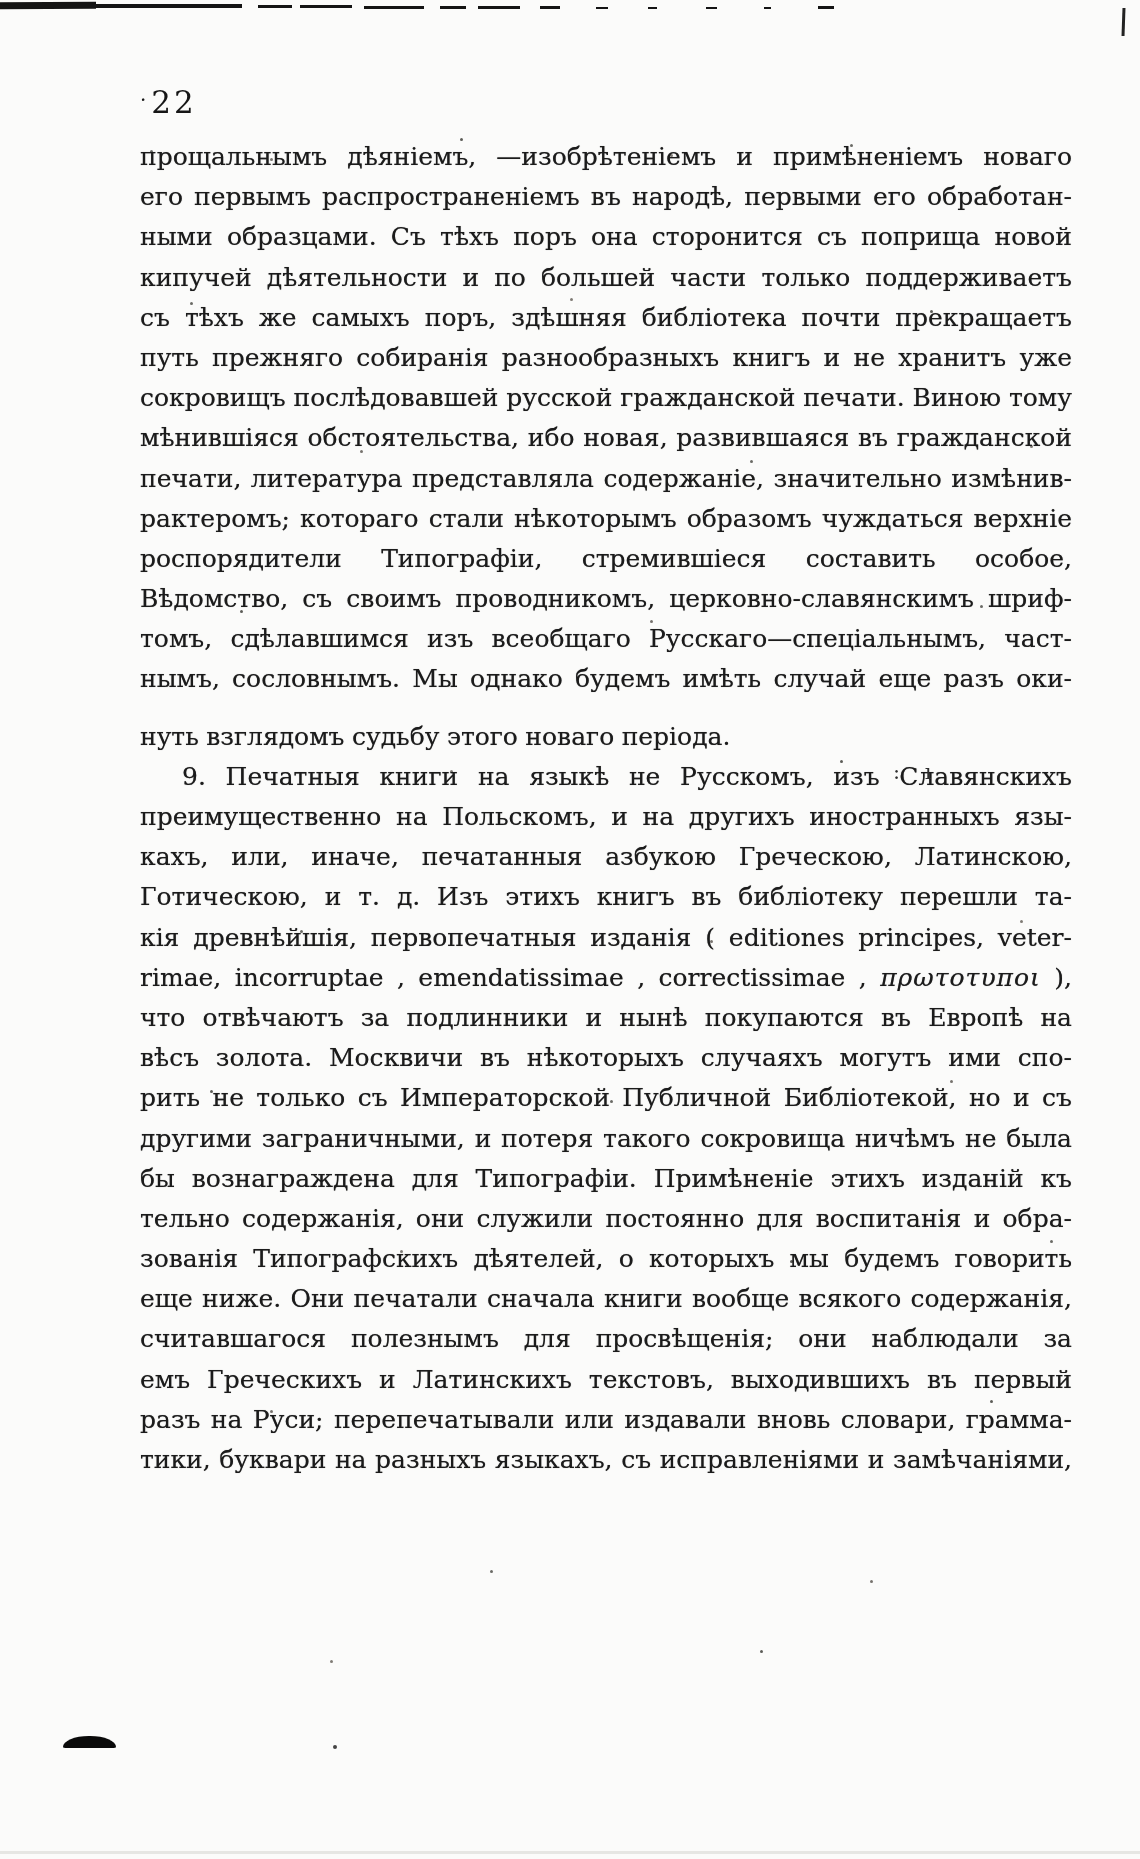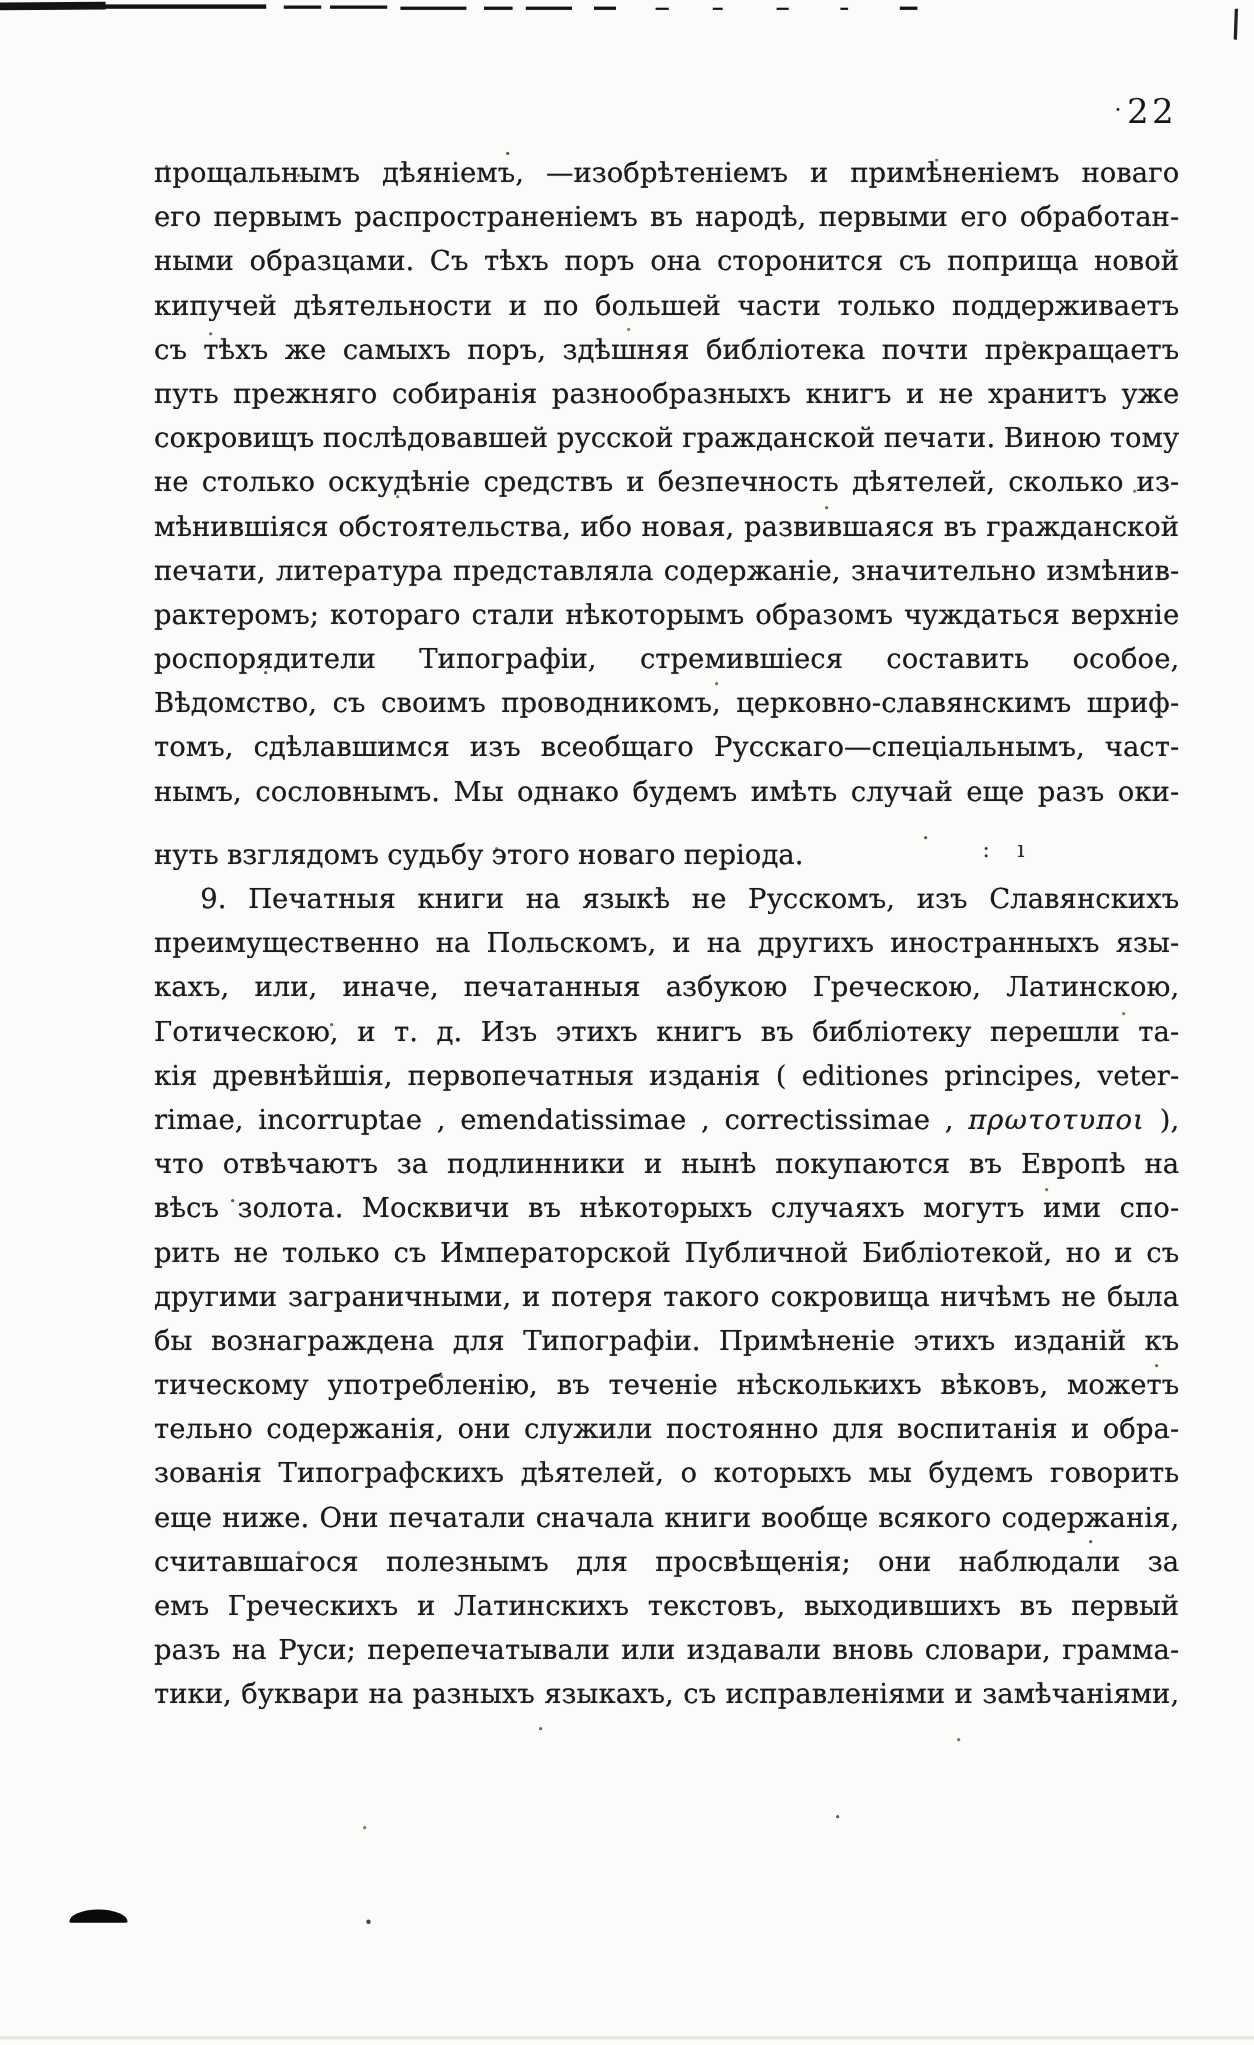--- a/index.html
+++ b/index.html
@@ -38,21 +38,21 @@
     background:#6a6a66;
     box-shadow: 120px 8px #77736e, 310px -12px #5d5d58, 520px 4px #807c76, 700px -6px #6b6b66,
       860px 10px #77736e, 40px 152px #6b6b66, 420px 148px #807c76, 780px 160px #5d5d58,
       210px 300px #77736e, 600px 310px #6b6b66, 880px 295px #807c76, 90px 460px #5d5d58,
       500px 470px #77736e, 830px 455px #6b6b66, 300px 620px #807c76, 690px 610px #5d5d58,
       150px 780px #6b6b66, 560px 790px #77736e, 870px 770px #807c76, 60px 940px #5d5d58,
       460px 950px #6b6b66, 800px 930px #77736e, 250px 1100px #807c76, 640px 1110px #5d5d58,
       900px 1090px #6b6b66, 120px 1260px #77736e, 540px 1270px #807c76, 840px 1250px #5d5d58,
       340px 1420px #6b6b66, 720px 1430px #77736e, 180px 1510px #807c76, 610px 1500px #5d5d58;}
   
-  .pagenum{position:absolute;left:140px;top:84px;width:930px;text-align:right;
+  .pagenum{position:absolute;left:140px;top:84px;width:930px;text-align:left;
     font-size:31px;letter-spacing:3px;color:#161616;}
   .pagenum .pref{font-size:20px;vertical-align:6px;margin-right:2px;}
   
   .textblock{position:absolute;left:140px;top:137px;width:932px;}
   .line{height:40.2px;font-size:25px;line-height:40px;overflow:hidden;
         text-shadow:0 0 0.7px rgba(10,10,10,.6);word-spacing:-0.5px;}
   .line.j{text-align:justify;text-align-last:justify;text-justify:inter-word;}
   .line.nj{text-align:left;margin-top:17px;}
   .line.ind{text-indent:42px;}
   .rm{font-style:normal;}
@@ -87,41 +87,39 @@
   <div class="pagenum"><span class="pref">·</span><span>22</span></div>
 
   <main class="textblock" id="textblock">
       <div class="line j"><span class="rm">прощальнымъ дѣяніемъ, —изобрѣтеніемъ и примѣненіемъ новаго шрифта,</span></div>
       <div class="line j"><span class="rm">его первымъ распространеніемъ въ народѣ, первыми его обработан-</span></div>
       <div class="line j"><span class="rm">ными образцами. Съ тѣхъ поръ она сторонится съ поприща новой</span></div>
       <div class="line j"><span class="rm">кипучей дѣятельности и по большей части только поддерживаетъ</span></div>
       <div class="line j"><span class="rm">съ тѣхъ же самыхъ поръ, здѣшняя библіотека почти прекращаетъ</span></div>
       <div class="line j"><span class="rm">путь прежняго собиранія разнообразныхъ книгъ и не хранитъ уже</span></div>
       <div class="line j"><span class="rm">сокровищъ послѣдовавшей русской гражданской печати. Виною тому</span></div>
-      <div class="line j"><span class="rm">не столько оскудѣніе средствъ и безпечность дѣятелей, сколько из-</span></div>
       <div class="line j"><span class="rm">мѣнившіяся обстоятельства, ибо новая, развившаяся въ гражданской</span></div>
       <div class="line j"><span class="rm">печати, литература представляла содержаніе, значительно измѣнив-</span></div>
       <div class="line j"><span class="rm">рактеромъ; котораго стали нѣкоторымъ образомъ чуждаться верхніе</span></div>
       <div class="line j"><span class="rm">роспорядители Типографіи, стремившіеся составить особое, отдѣльное</span></div>
       <div class="line j"><span class="it">Вѣдомство</span><span class="rm">, съ своимъ проводникомъ, церковно-славянскимъ шриф-</span></div>
       <div class="line j"><span class="rm">томъ, сдѣлавшимся изъ </span><span class="it">всеобщаго</span><span class="rm"> Русскаго—</span><span class="it">спеціальнымъ</span><span class="rm">, част-</span></div>
       <div class="line j"><span class="rm">нымъ, сословнымъ. Мы однако будемъ имѣть случай еще разъ оки-</span></div>
       <div class="line nj"><span class="rm">нуть взглядомъ судьбу этого новаго періода.</span></div>
       <div class="line j ind"><span class="rm">9. </span><span class="it">Печатныя книги на языкѣ не Русскомъ, изъ Славянскихъ</span></div>
       <div class="line j"><span class="it">преимущественно на Польскомъ, и на другихъ иностранныхъ язы-</span></div>
       <div class="line j"><span class="it">кахъ,</span><span class="rm"> или, иначе, </span><span class="it">печатанныя азбукою Греческою, Латинскою,</span></div>
       <div class="line j"><span class="it">Готическою,</span><span class="rm"> и т. д. Изъ этихъ книгъ въ библіотеку перешли та-</span></div>
       <div class="line j"><span class="rm">кія древнѣйшія, первопечатныя изданія ( </span><span class="lat">editiones principes, veter-</span></div>
       <div class="line j"><span class="lat">rimae, incorruptae , emendatissimae , correctissimae , </span><span class="gr">πρωτοτυποι</span><span class="lat"> ),</span></div>
       <div class="line j"><span class="rm">что отвѣчаютъ за подлинники и нынѣ покупаются въ Европѣ на</span></div>
       <div class="line j"><span class="rm">вѣсъ золота. Москвичи въ нѣкоторыхъ случаяхъ могутъ ими спо-</span></div>
       <div class="line j"><span class="rm">рить не только съ Императорской Публичной Библіотекой, но и съ</span></div>
       <div class="line j"><span class="rm">другими заграничными, и потеря такого сокровища ничѣмъ не была</span></div>
       <div class="line j"><span class="rm">бы вознаграждена для Типографіи. Примѣненіе этихъ изданій къ прак-</span></div>
-      <div class="line j"><span class="rm">тическому употребленію, въ теченіе нѣсколькихъ вѣковъ, можетъ</span></div>
       <div class="line j"><span class="rm">тельно содержанія, они служили постоянно для воспитанія и обра-</span></div>
       <div class="line j"><span class="rm">зованія Типографскихъ дѣятелей, о которыхъ мы будемъ говорить</span></div>
       <div class="line j"><span class="rm">еще ниже. Они печатали сначала книги вообще всякого содержанія,</span></div>
       <div class="line j"><span class="rm">считавшагося полезнымъ для просвѣщенія; они наблюдали за изданіе-</span></div>
       <div class="line j"><span class="rm">емъ Греческихъ и Латинскихъ текстовъ, выходившихъ въ первый</span></div>
       <div class="line j"><span class="rm">разъ на Руси; перепечатывали или издавали вновь словари, грамма-</span></div>
       <div class="line j"><span class="rm">тики, буквари на разныхъ языкахъ, съ исправленіями и замѣчаніями,</span></div>
     </main>
 
   <div class="art stray">: ı</div>

